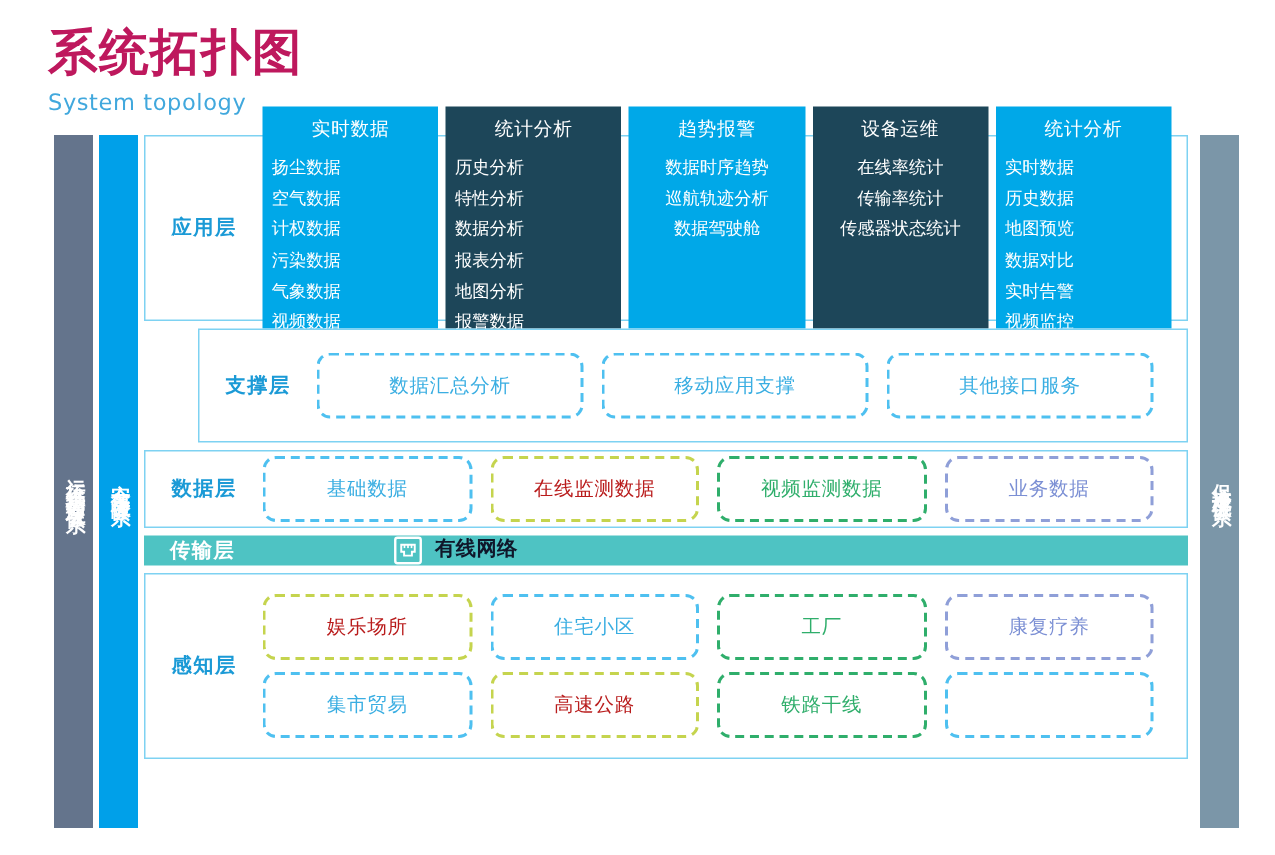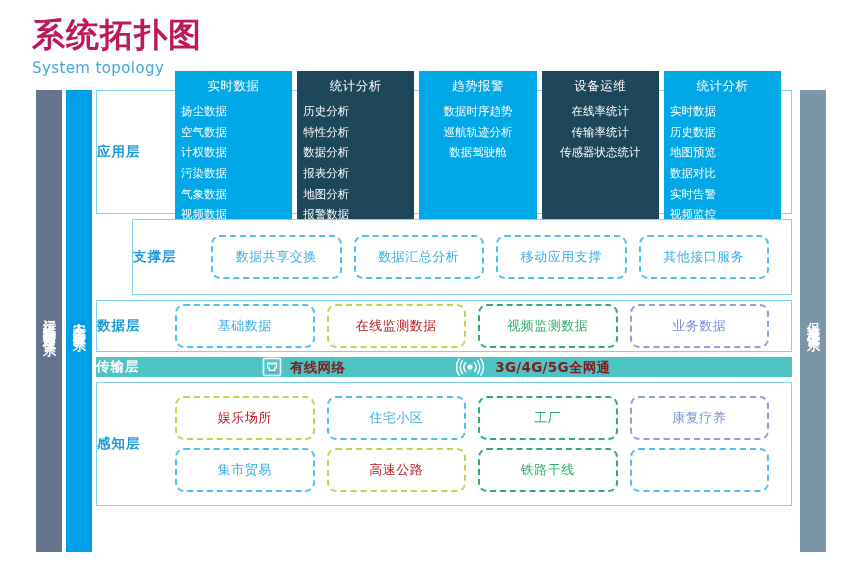--- a/index.html
+++ b/index.html
@@ -69,20 +69,21 @@
 
   .layer {
     background: #ffffff;
     border: 1px solid #7ed2f2;
     display: flex;
     align-items: center;
   }
   .layer-label {
     width: 78px;
     flex: 0 0 78px;
+    text-align: center;
     font-size: 13.5px;
     font-weight: bold;
     color: #1b9ad6;
     letter-spacing: 1px;
   }
   .layer-body { flex: 1; }
 
   
   .layer-app { height: 124px; }
   .app-panels {
@@ -160,26 +161,27 @@
     align-items: center;
   }
   .layer-trans .layer-label { color: #ffffff; }
   .trans-body {
     flex: 1;
     display: flex;
     align-items: center;
   }
   .trans-item {
     display: flex;
-    align-items: flex-end;
+    align-items: flex-start;
     gap: 8px;
-    color: #7f1d1d;
+    color: #0f172a;
     font-size: 13.5px;
     font-weight: bold;
     letter-spacing: .3px;
+    font-family: Liberation Serif, serif;
   }
   .trans-item.wired    { margin-left: 88px; }
   .trans-item.wireless { margin-left: 108px; }
   .icon { display: inline-flex; align-items: center; }
 </style>
 </head>
 <body>
 
 <div class="header">
   <div class="title-cn">系统拓扑图</div>
@@ -252,21 +254,20 @@
               </div>
             </div>
           </div>
       </div>
     </div>
 
     <div class="layer layer-support">
       <div class="layer-label">支撑层</div>
       <div class="layer-body">
         <div class="pill-row" id="support-row">
-            <div class="pill c-blue">数据共享交换</div>
             <div class="pill c-blue">数据汇总分析</div>
             <div class="pill c-blue">移动应用支撑</div>
             <div class="pill c-blue">其他接口服务</div>
           </div>
       </div>
     </div>
 
     <div class="layer layer-data">
       <div class="layer-label">数据层</div>
       <div class="layer-body">
@@ -289,34 +290,20 @@
               <rect x="1.5" y="1.5" width="17" height="17" rx="1.5" fill="none" stroke="#ffffff" stroke-width="1.6"></rect>
               <path d="M5.5 6.2 h9 v4.6 l-1.9 0 v2.6 h-5.2 v-2.6 l-1.9 0 z" fill="none" stroke="#ffffff" stroke-width="1.3"></path>
               <rect x="7.1" y="6.2" width="1.1" height="2.2" fill="#ffffff"></rect>
               <rect x="9.45" y="6.2" width="1.1" height="2.2" fill="#ffffff"></rect>
               <rect x="11.8" y="6.2" width="1.1" height="2.2" fill="#ffffff"></rect>
             </svg>
           </span>
           <span>有线网络</span>
         </div>
 
-        <div class="trans-item wireless">
-          <span class="icon">
-            <svg width="34" height="20" viewBox="0 0 34 20">
-              <circle cx="17" cy="10" r="2.6" fill="#ffffff"></circle>
-              <path d="M12.6 5.6 A7 7 0 0 0 12.6 14.4" fill="none" stroke="#ffffff" stroke-width="1.5" stroke-linecap="round"></path>
-              <path d="M9.4 3.6 A10.4 10.4 0 0 0 9.4 16.4" fill="none" stroke="#ffffff" stroke-width="1.5" stroke-linecap="round"></path>
-              <path d="M6.2 1.9 A13.6 13.6 0 0 0 6.2 18.1" fill="none" stroke="#ffffff" stroke-width="1.5" stroke-linecap="round"></path>
-              <path d="M21.4 5.6 A7 7 0 0 1 21.4 14.4" fill="none" stroke="#ffffff" stroke-width="1.5" stroke-linecap="round"></path>
-              <path d="M24.6 3.6 A10.4 10.4 0 0 1 24.6 16.4" fill="none" stroke="#ffffff" stroke-width="1.5" stroke-linecap="round"></path>
-              <path d="M27.8 1.9 A13.6 13.6 0 0 1 27.8 18.1" fill="none" stroke="#ffffff" stroke-width="1.5" stroke-linecap="round"></path>
-            </svg>
-          </span>
-          <span>3G/4G/5G全网通</span>
-        </div>
 
       </div>
     </div>
 
     <div class="layer layer-sense">
       <div class="layer-label">感知层</div>
       <div class="layer-body" id="perception-body">
           <div class="pill-row">
             <div class="pill c-lime">娱乐场所</div>
             <div class="pill c-blue">住宅小区</div>

